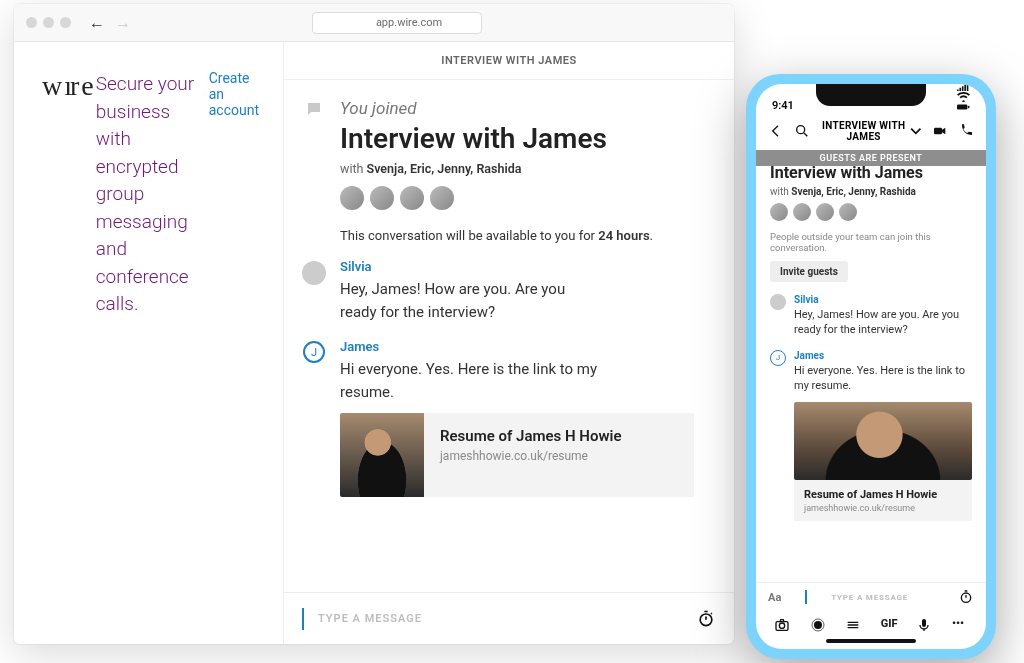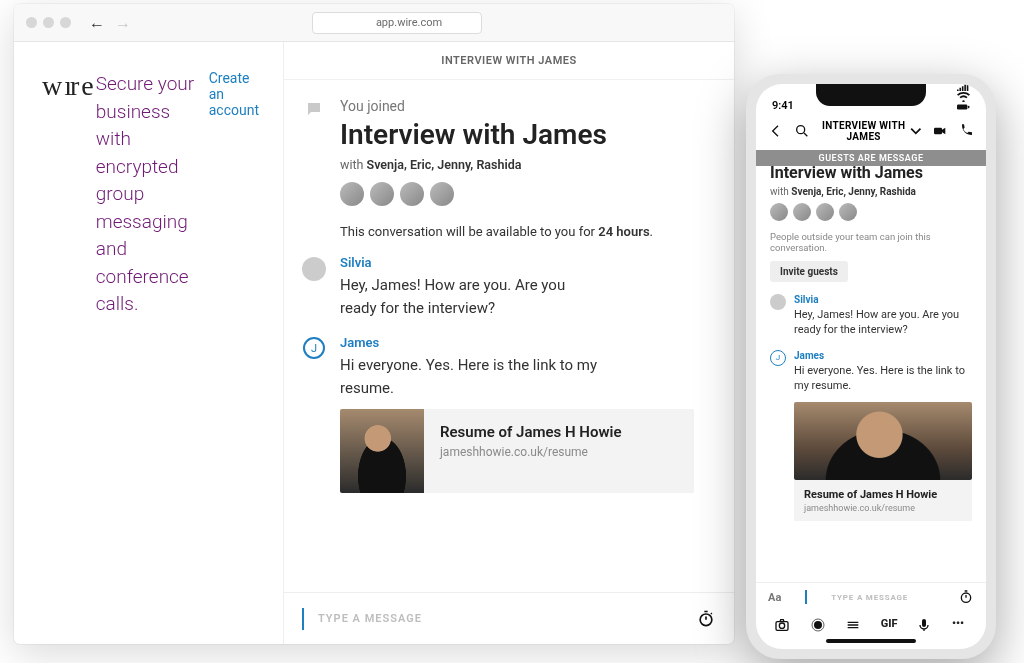--- a/index.html
+++ b/index.html
@@ -115,21 +115,21 @@
     flex:1;
     overflow:auto;
     padding: 18px 40px 10px 18px;
   }
   .row { display:flex; gap:14px; margin-bottom:16px; }
   .gutter { width:24px; display:flex; justify-content:center; padding-top:2px; }
   .bubble-icon { width:18px; height:18px; color:#c9c9c9; }
   .avatar { width:24px; height:24px; border-radius:50%; background:#ccc; display:flex; align-items:center; justify-content:center; font-size:11px; color:#1e7fc1; }
   .avatar.ring { background:#fff; border:2px solid #1e7fc1; width:22px; height:22px; }
   .content { flex:1; min-width:0; }
-  .joined-label { font-size:14px; color:#777; margin-bottom:4px; }
+  .joined-label { font-size:17px; color:#777; margin-bottom:4px;font-style:italic; }
   .conv-name { font-size:28px; font-weight:600; color:#222; margin-bottom:6px; }
   .participants-line { font-size:12.5px; color:#666; }
   .participants-line .names { color:#333; font-weight:600; }
   .avatar-row { display:flex; gap:6px; margin-top:10px; }
   .avatar-row .a { width:24px; height:24px; border-radius:50%; background:linear-gradient(135deg,#bbb,#888); }
   .info-line { font-size:13px; color:#333; margin-top:18px; }
   .info-line .bold { font-weight:600; }
   .sub-info { font-size:12.5px; color:#9a9a9a; margin-top:4px; }
 
   .sender-name { color:#1e7fc1; font-size:13px; font-weight:600; margin-bottom:4px; }
@@ -170,21 +170,21 @@
   .stopwatch { width:20px; height:20px; }
 
   
   .phone {
     position:absolute;
     right: 28px;
     top: 74px;
     width: 250px;
     height: 585px;
     border-radius: 34px;
-    background:#e5e5e5;
+    background:#7dd3fc;
     padding:10px;
     box-shadow: 0 16px 50px rgba(0,0,0,.35);
   }
   .screen {
     width:100%; height:100%;
     background:#fff;
     border-radius:26px;
     overflow:hidden;
     position:relative;
     display:flex;
@@ -395,21 +395,21 @@
       </div>
       <svg viewBox="0 0 24 24" fill="#111">
           <rect x="3" y="7" width="12" height="10" rx="2"></rect>
           <path d="M15 10l5-3v10l-5-3z"></path>
         </svg>
       <svg viewBox="0 0 24 24" fill="#111">
           <path d="M6 3c0 9 6 15 15 15v-4l-5-1-2 2c-3-1-5-3-6-6l2-2-1-5H6z"></path>
         </svg>
     </div>
 
-    <div class="banner">GUESTS ARE MESSAGE</div>
+    <div class="banner">GUESTS ARE PRESENT</div>
 
     <div class="p-body">
       <div class="p-title-cut">Interview with James</div>
       <div class="p-part">
         <span>with </span><span class="names">Svenja, Eric, Jenny, Rashida</span>
       </div>
       <div class="p-avs">
         <div class="a"></div>
         <div class="a"></div>
         <div class="a"></div>

